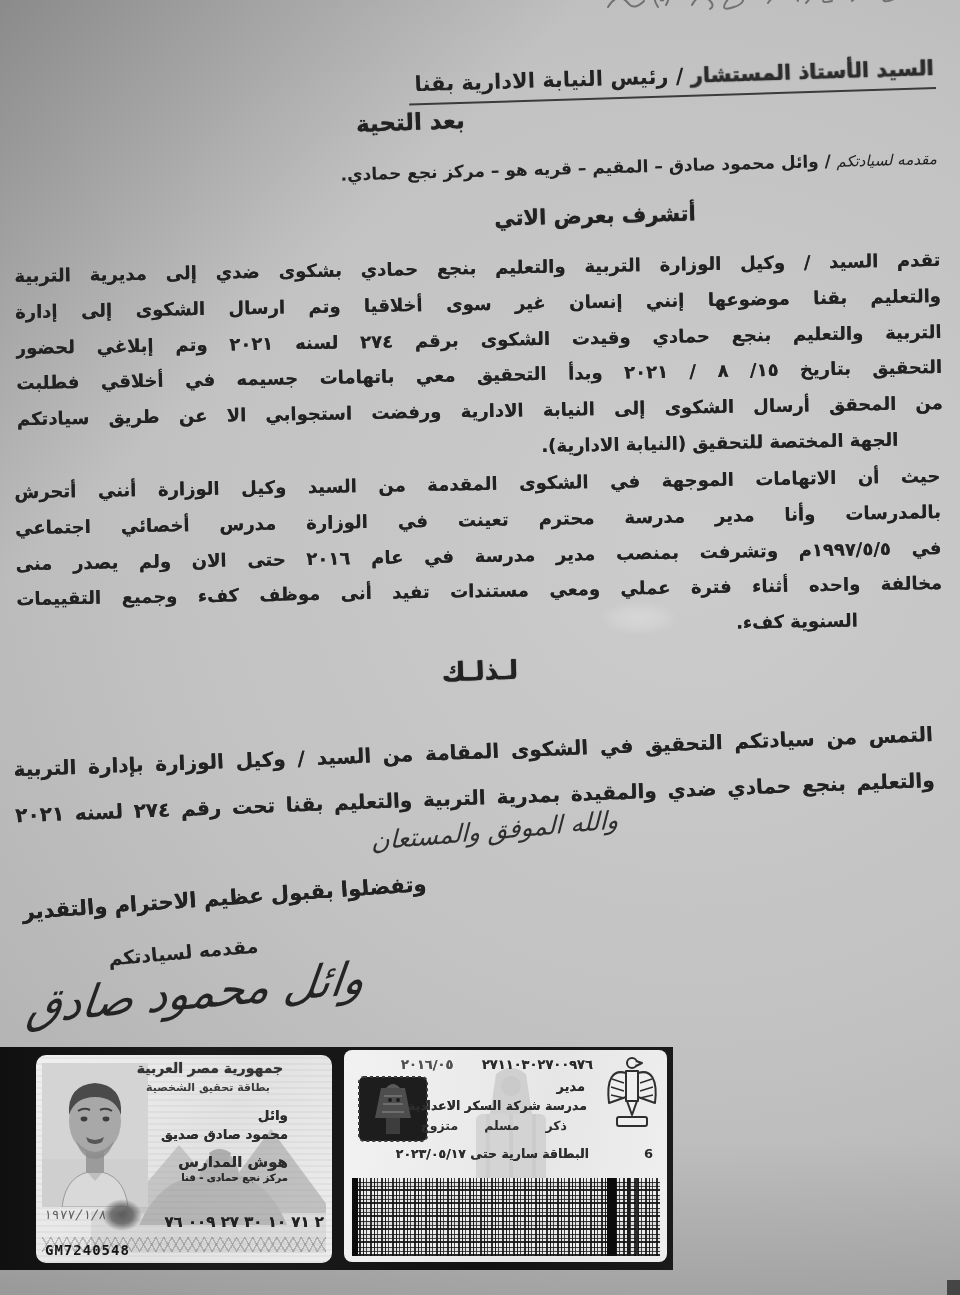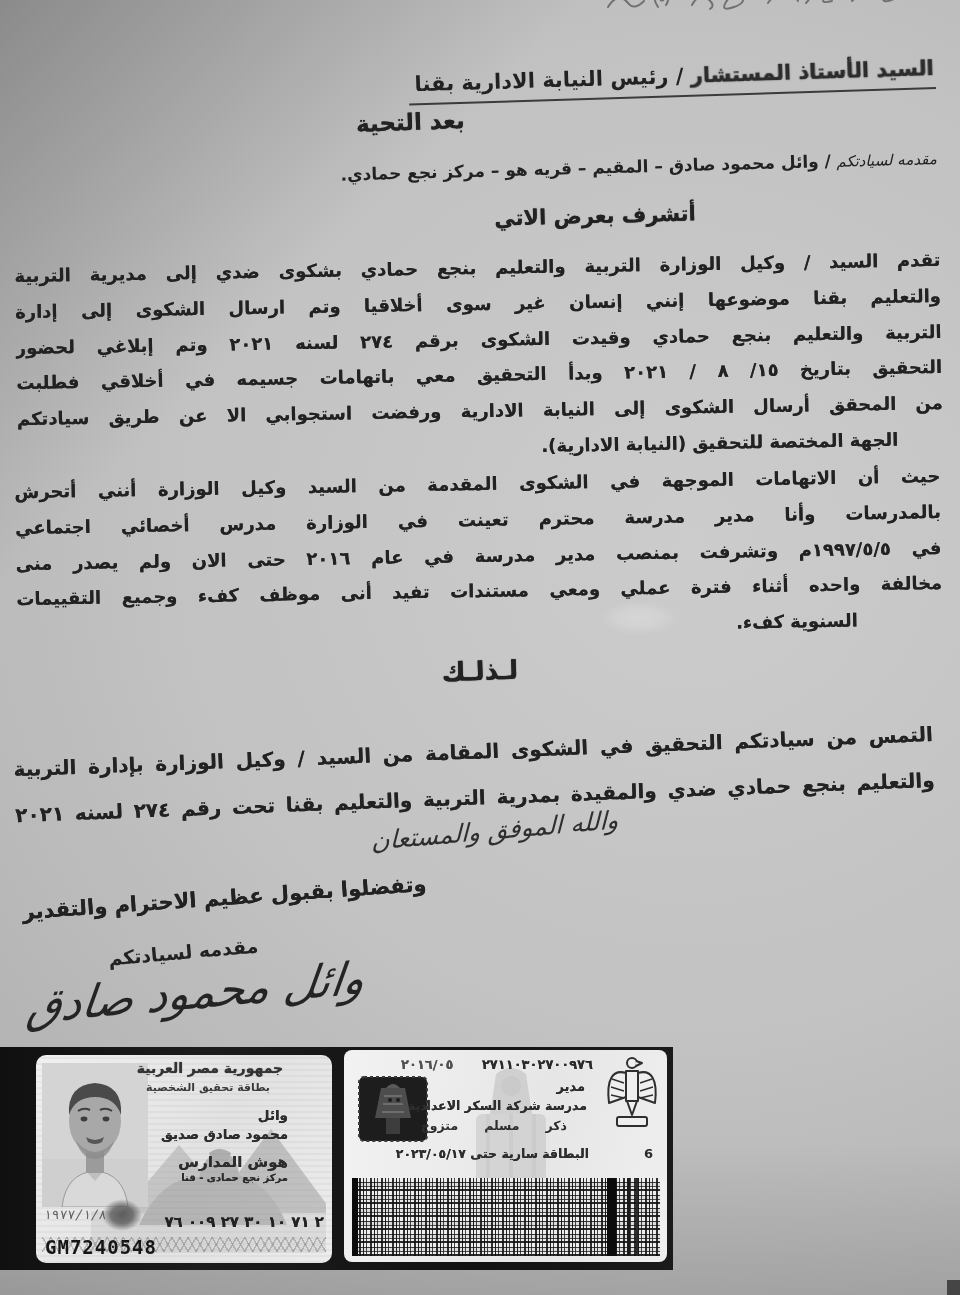--- a/index.html
+++ b/index.html
@@ -77,21 +77,21 @@
     font-size:13px;color:#4a4a4a;letter-spacing:1px;transform:skewX(-6deg);opacity:.85;direction:ltr;}
   .inkstamp{position:absolute;left:66px;top:144px;width:40px;height:32px;border-radius:6px;
     background:radial-gradient(closest-side,#3f3f3f 0%,#5a5a5a 55%,rgba(90,90,90,0) 100%);opacity:.8;}
   .idnum{position:absolute;right:8px;top:158px;font-size:15px;font-weight:800;color:#222;
     letter-spacing:2.5px;direction:ltr;text-shadow:0 0 .6px #222;}
   .guilloche{position:absolute;left:6px;right:6px;top:182px;height:15px;opacity:.5;
     background:
       repeating-linear-gradient(60deg, rgba(85,85,85,.6) 0 1.5px, transparent 1.5px 7px),
       repeating-linear-gradient(-60deg, rgba(85,85,85,.6) 0 1.5px, transparent 1.5px 7px);}
   .serial{position:absolute;left:9px;bottom:5px;font-family:"DejaVu Sans Mono",monospace;
-    font-size:19px;font-weight:800;color:#161616;letter-spacing:1px;direction:ltr;}
+    font-size:14px;font-weight:800;color:#161616;letter-spacing:1px;direction:ltr;}
   .eagle{position:absolute;right:6px;top:5px;width:58px;height:80px;}
   .tutstamp{position:absolute;left:12px;top:24px;width:74px;height:70px;}
   .back-bg{position:absolute;left:92px;top:14px;width:150px;height:135px;opacity:.25;}
   .backtop{position:absolute;top:7px;right:74px;font-size:13px;font-weight:800;color:#2a2a2a;
     white-space:nowrap;text-shadow:0 0 .5px #2a2a2a;}
   .backtop .num{direction:ltr;display:inline-block;letter-spacing:1.5px;}
   .backtop .date{direction:ltr;display:inline-block;margin-right:24px;opacity:.8;}
   .bfld{position:absolute;font-weight:800;color:#2d2d2d;white-space:nowrap;
     text-shadow:0 0 .5px #2d2d2d;}
   .job{top:29px;right:82px;font-size:13px;}

